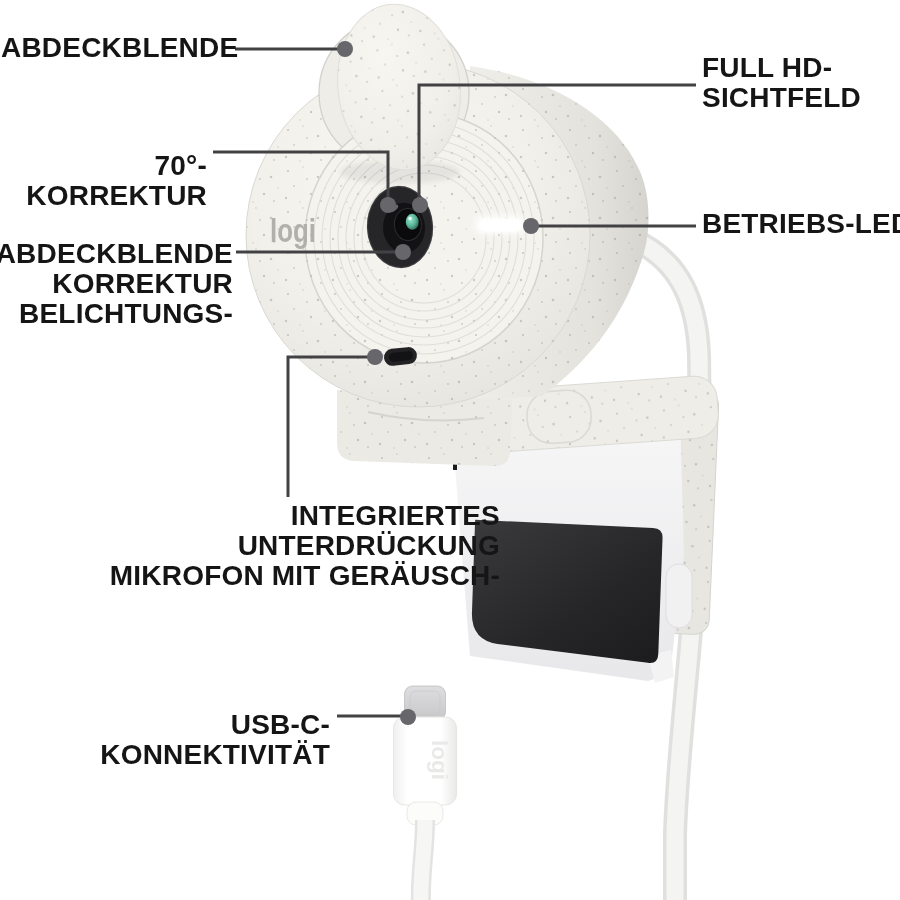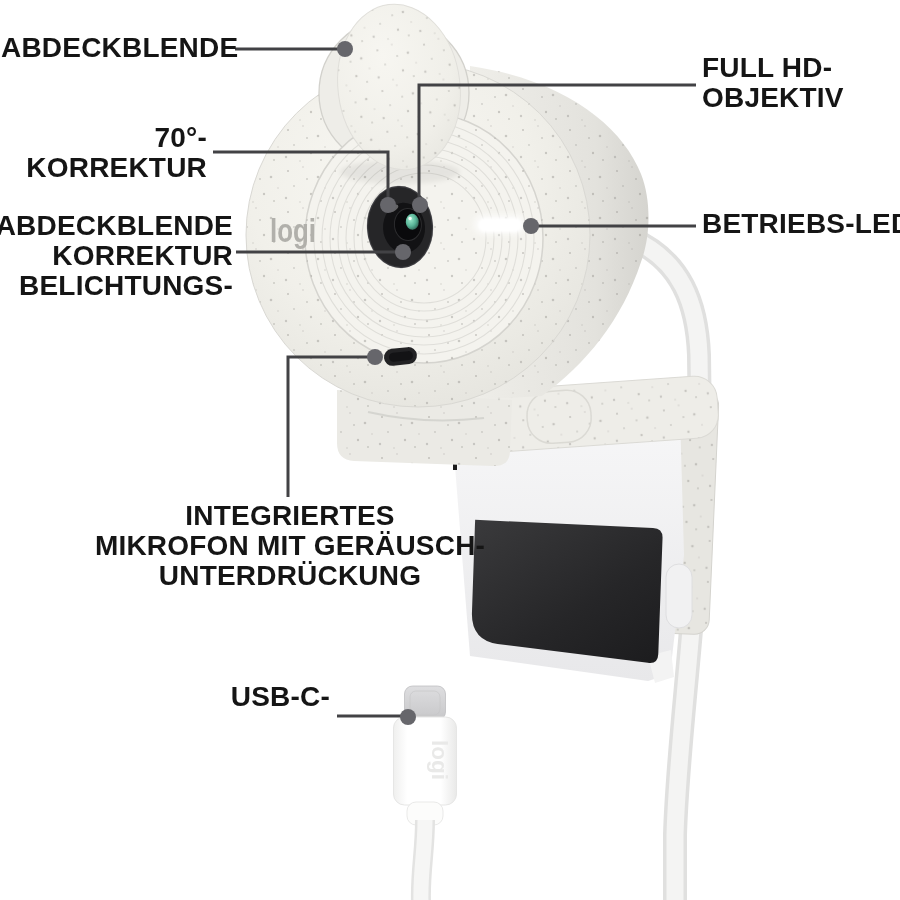--- a/index.html
+++ b/index.html
@@ -2,22 +2,22 @@
 <html><head>
 <meta charset="utf-8">
 <style>
   html,body{margin:0;padding:0;background:#ffffff;}
   body{width:900px;height:900px;position:relative;overflow:hidden;
        font-family:"Liberation Sans","DejaVu Sans",sans-serif;}
   #stage{position:absolute;inset:0;width:900px;height:900px;}
   svg{position:absolute;left:0;top:0;}
   .lbl{position:absolute;font-weight:bold;font-size:28px;line-height:30px;
        color:#151515;letter-spacing:.2px;white-space:nowrap;}
-  .lbl.right{text-align:right;}
-  .lbl.center{text-align:center;white-space:normal;}
+  .lbl.right{text-align:right;margin-top:28px;}
+  .lbl.center{text-align:right;white-space:normal;}
 </style>
 </head>
 <body>
 
 <div id="stage">
 
 <svg width="900" height="900" viewBox="0 0 900 900">
   <defs>
     <pattern id="speck" width="47" height="41" patternUnits="userSpaceOnUse">
       <circle cx="6" cy="7" r="1.1" fill="#8b8a85" opacity=".40"></circle>
@@ -207,28 +207,29 @@
   </div>
 
   <div class="lbl right" style="right:667px;top:211px;">
     <div>ABDECKBLENDE</div>
     <div>KORREKTUR</div>
     <div>BELICHTUNGS-</div>
   </div>
 
   <div class="lbl" style="left:702px;top:53px;">
     <div>FULL HD-</div>
-    <div>OBJEKTIV</div>
+    <div>SICHTFELD</div>
   </div>
 
   <div class="lbl" style="left:702px;top:209px;">BETRIEBS-LED</div>
 
   <div class="lbl center" style="left:80px;top:501px;width:420px;">
     <div>INTEGRIERTES</div>
+    <div>UNTERDRÜCKUNG</div>
     <div>MIKROFON MIT GERÄUSCH-</div>
-    <div>UNTERDRÜCKUNG</div>
   </div>
 
   <div class="lbl right" style="right:570px;top:682px;">
     <div>USB-C-</div>
+    <div>KONNEKTIVITÄT</div>
   </div>
 
 </div>
 
 </body></html>

